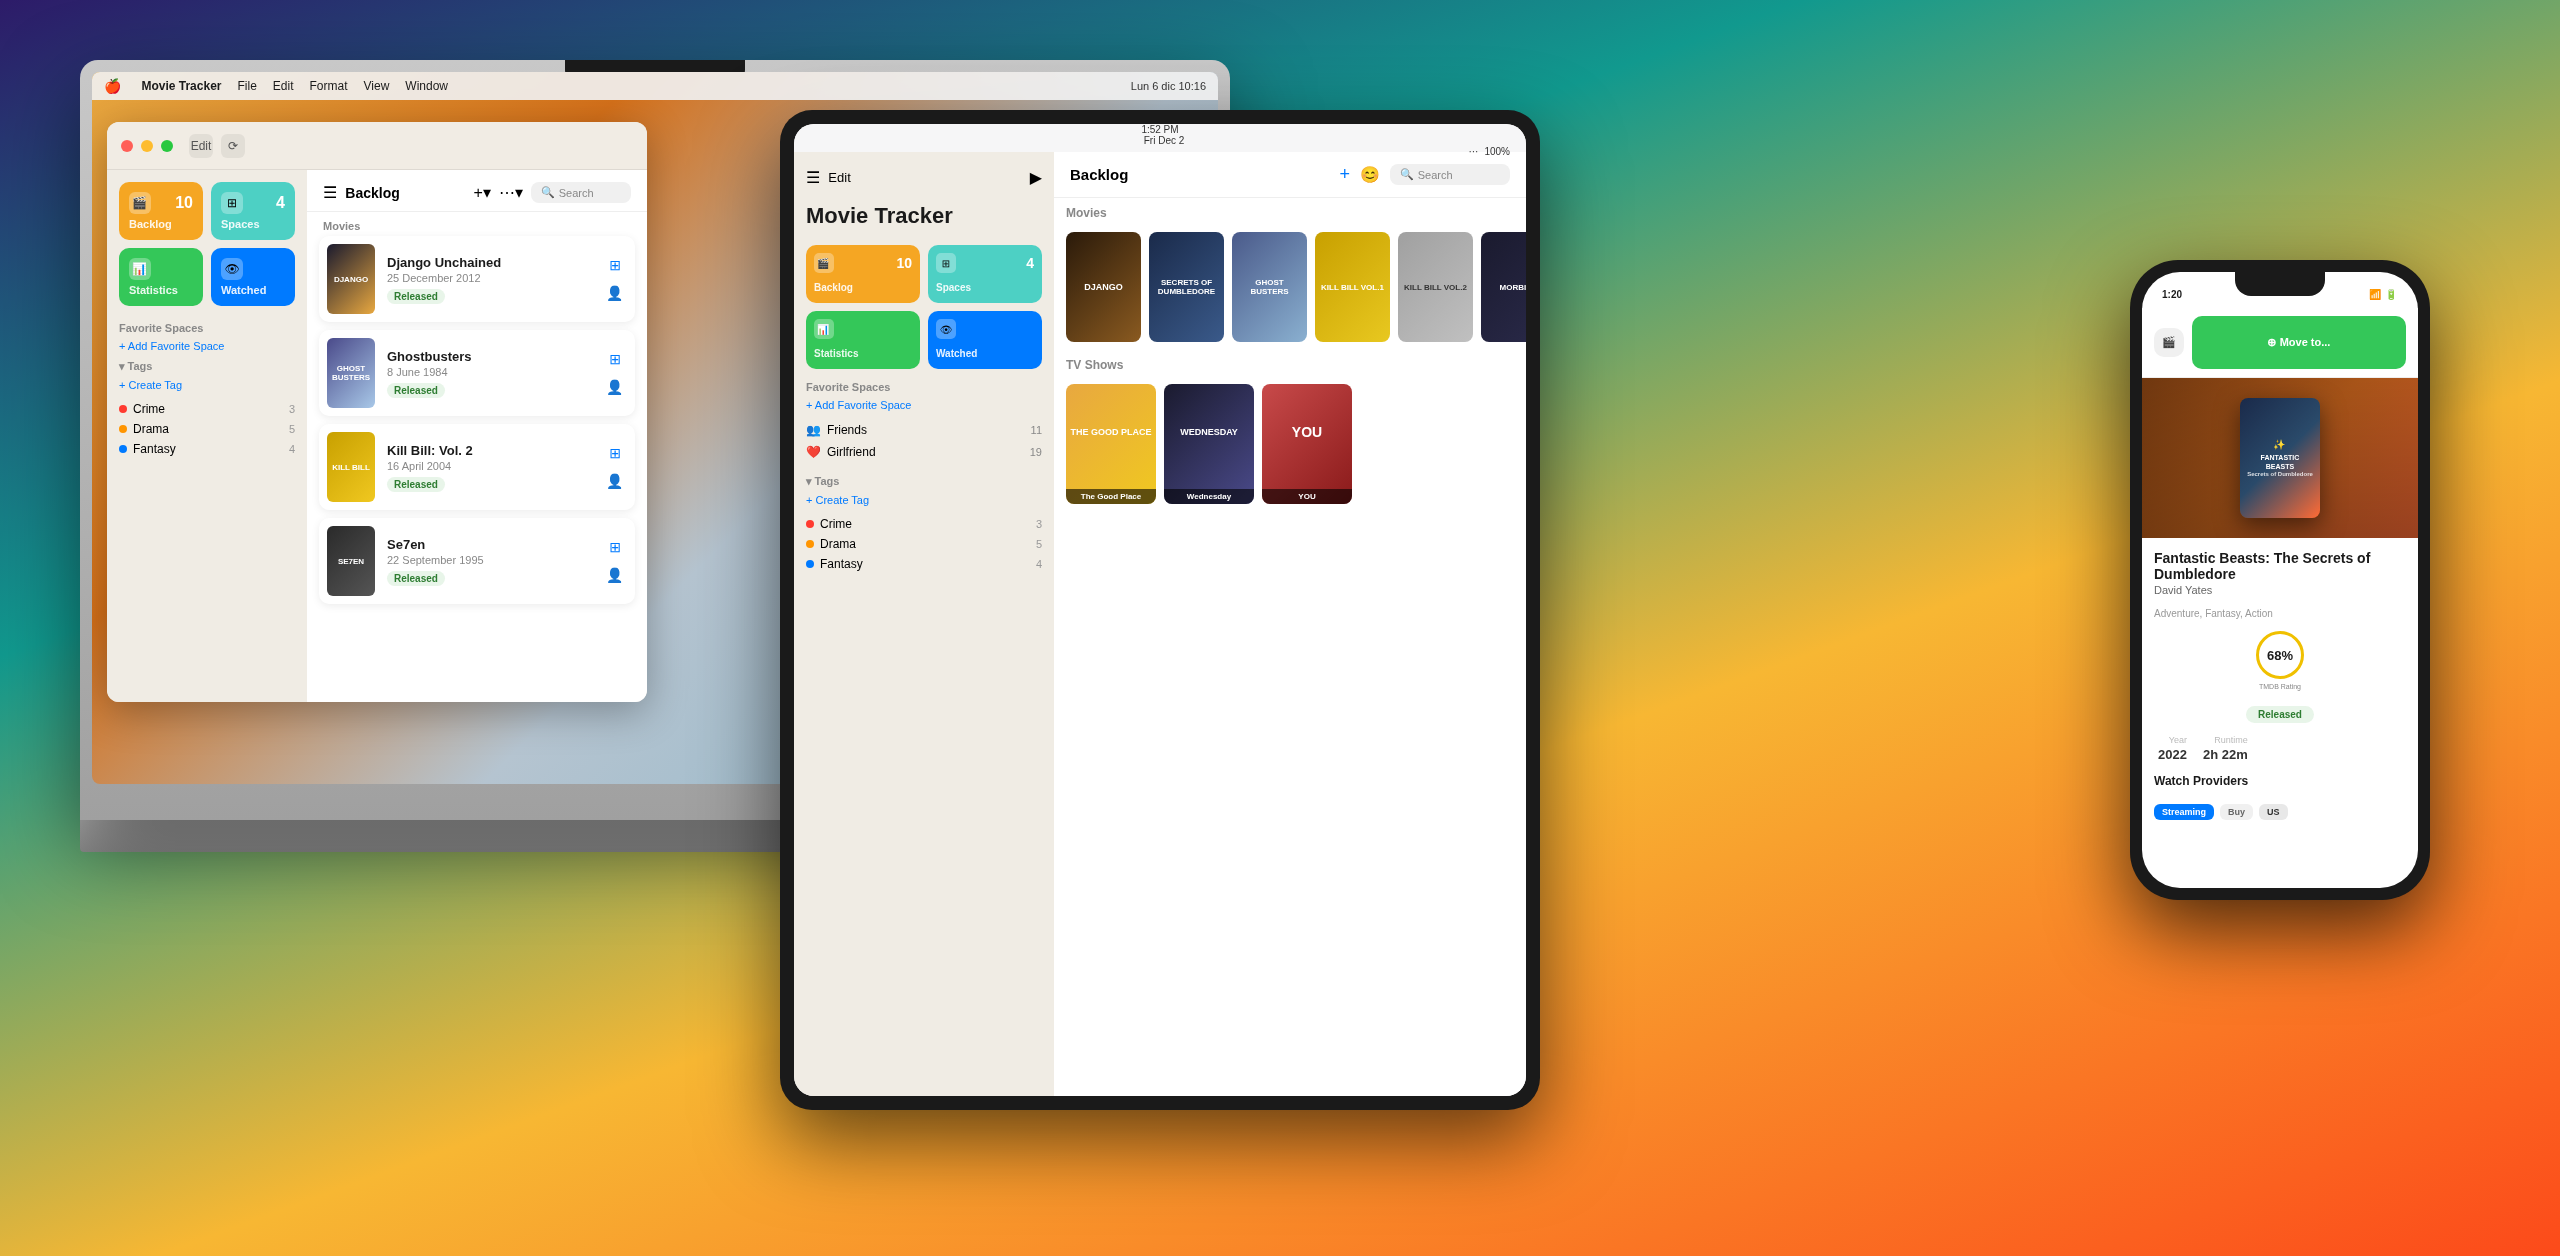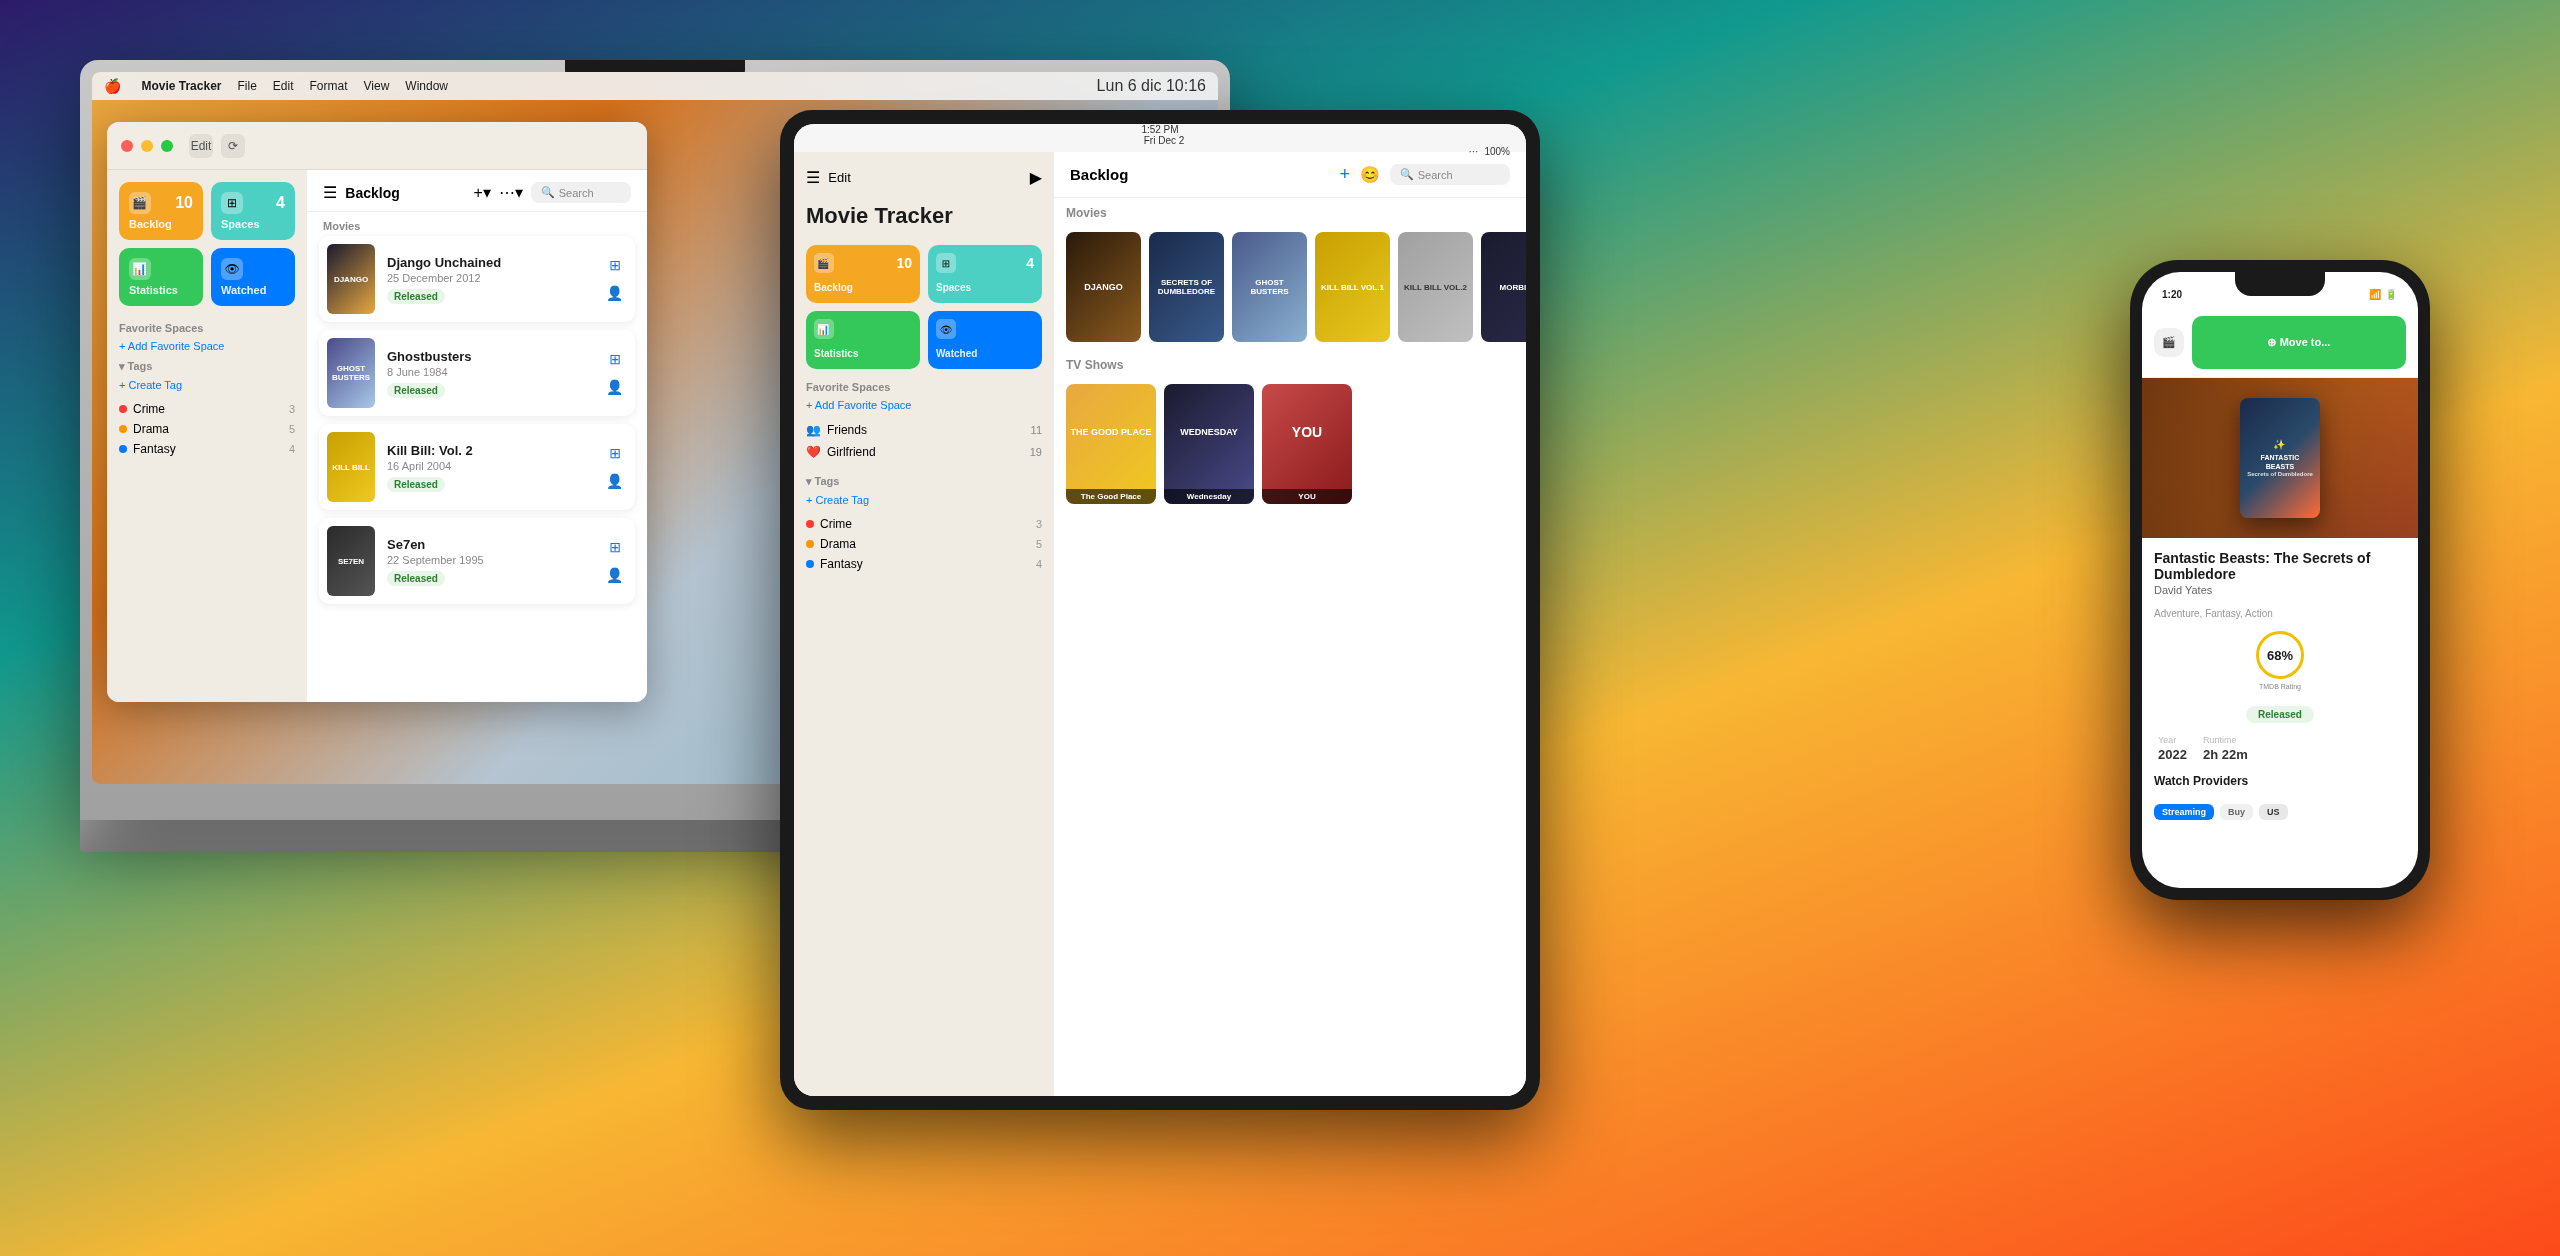--- a/index.html
+++ b/index.html
@@ -70,21 +70,21 @@
       color: #1a1a1a;
       cursor: pointer;
     }
     .menu-item.bold { font-weight: 600; }
 
     .menubar-right {
       margin-left: auto;
       display: flex;
       align-items: center;
       gap: 8px;
-      font-size: 16px;
+      font-size: 11px;
       color: #333;
     }
 
     .macbook-base {
       width: 100%;
       height: 32px;
       background: linear-gradient(180deg, #b0b0b0 0%, #909090 100%);
       border-radius: 0 0 4px 4px;
       display: flex;
       align-items: center;
@@ -714,20 +714,21 @@
       font-size: 11px;
       color: #888;
       margin-bottom: 12px;
       padding: 0 4px;
     }
 
     .iphone-meta-item {
       display: flex;
       flex-direction: column;
       gap: 2px;
+      text-align: right;
     }
 
     .iphone-meta-label {
       font-size: 9px;
       color: #bbb;
     }
 
     .iphone-meta-value {
       font-size: 13px;
       color: #333;

